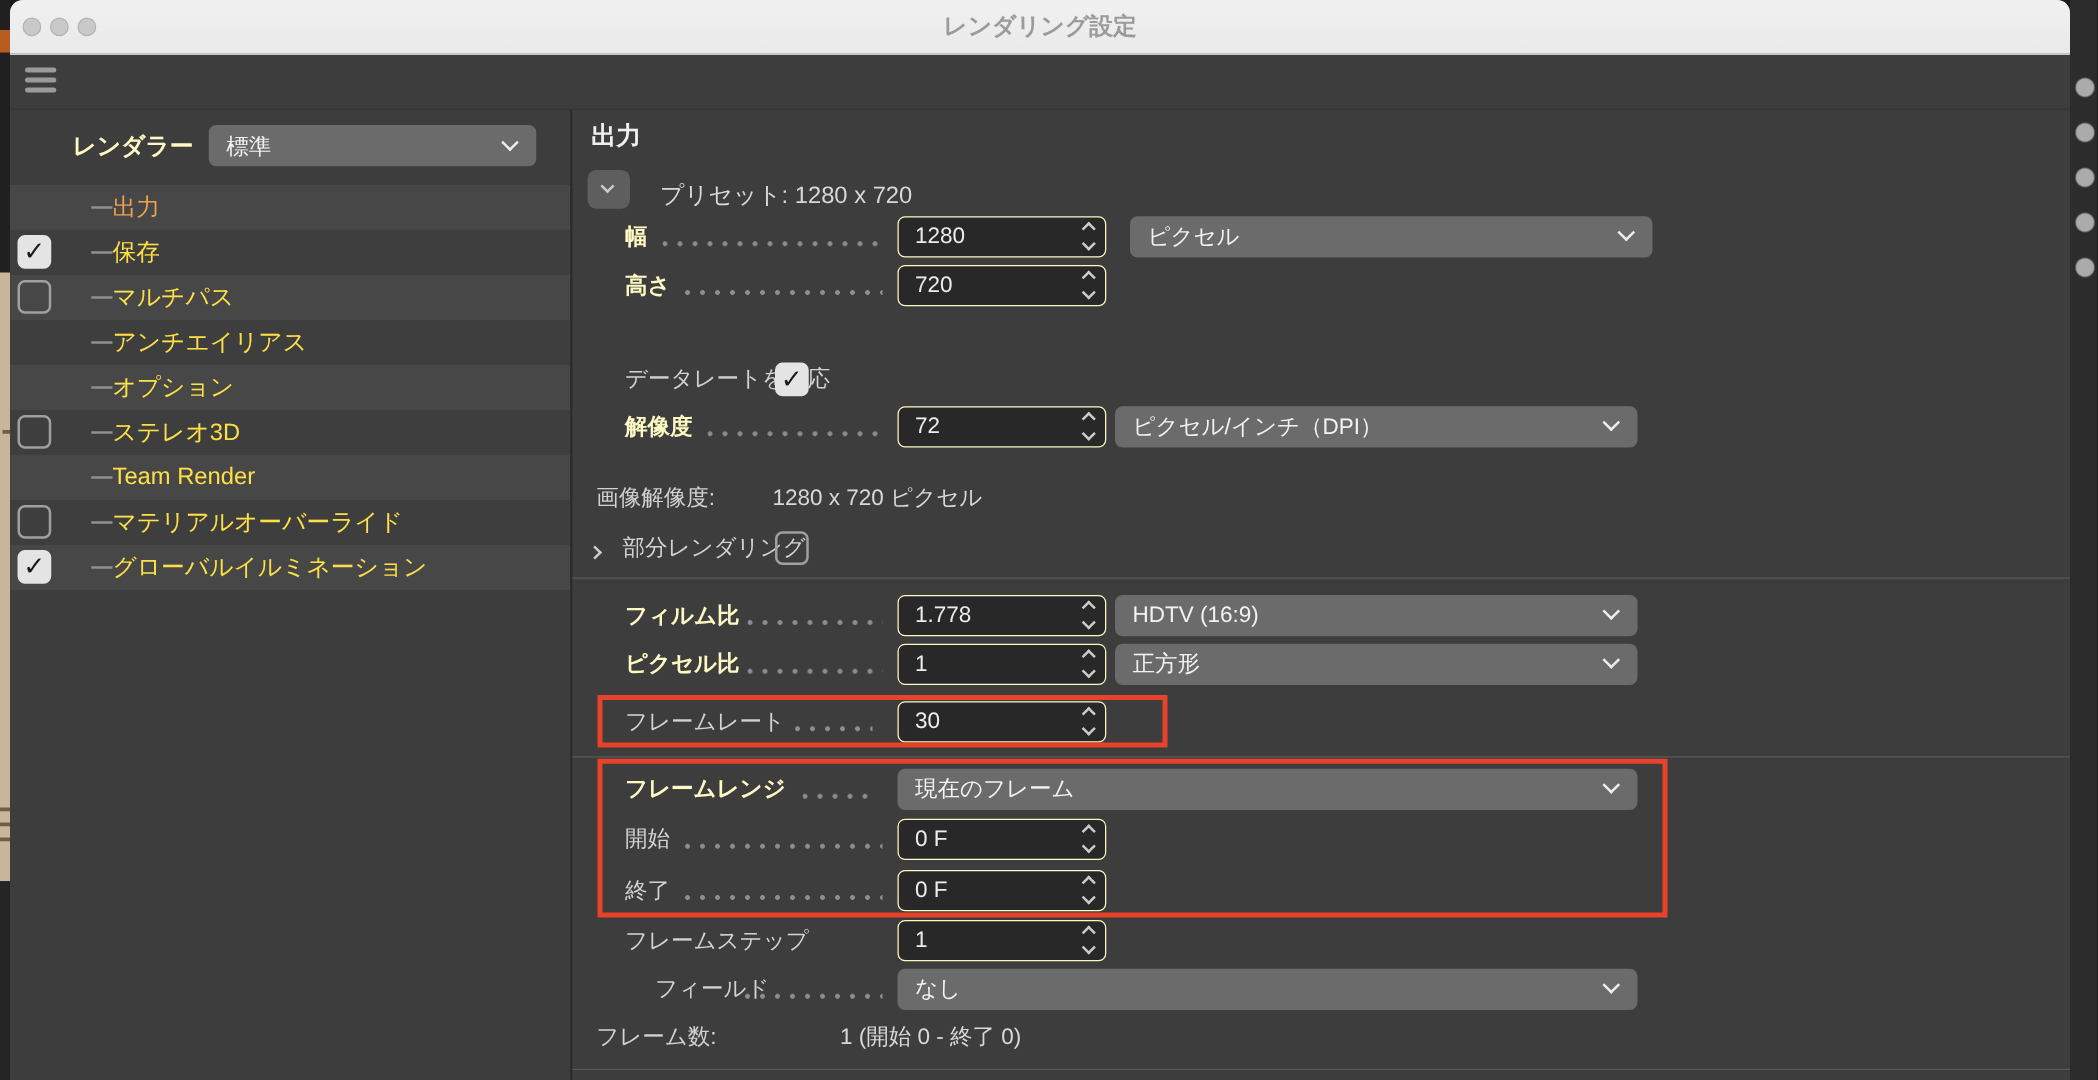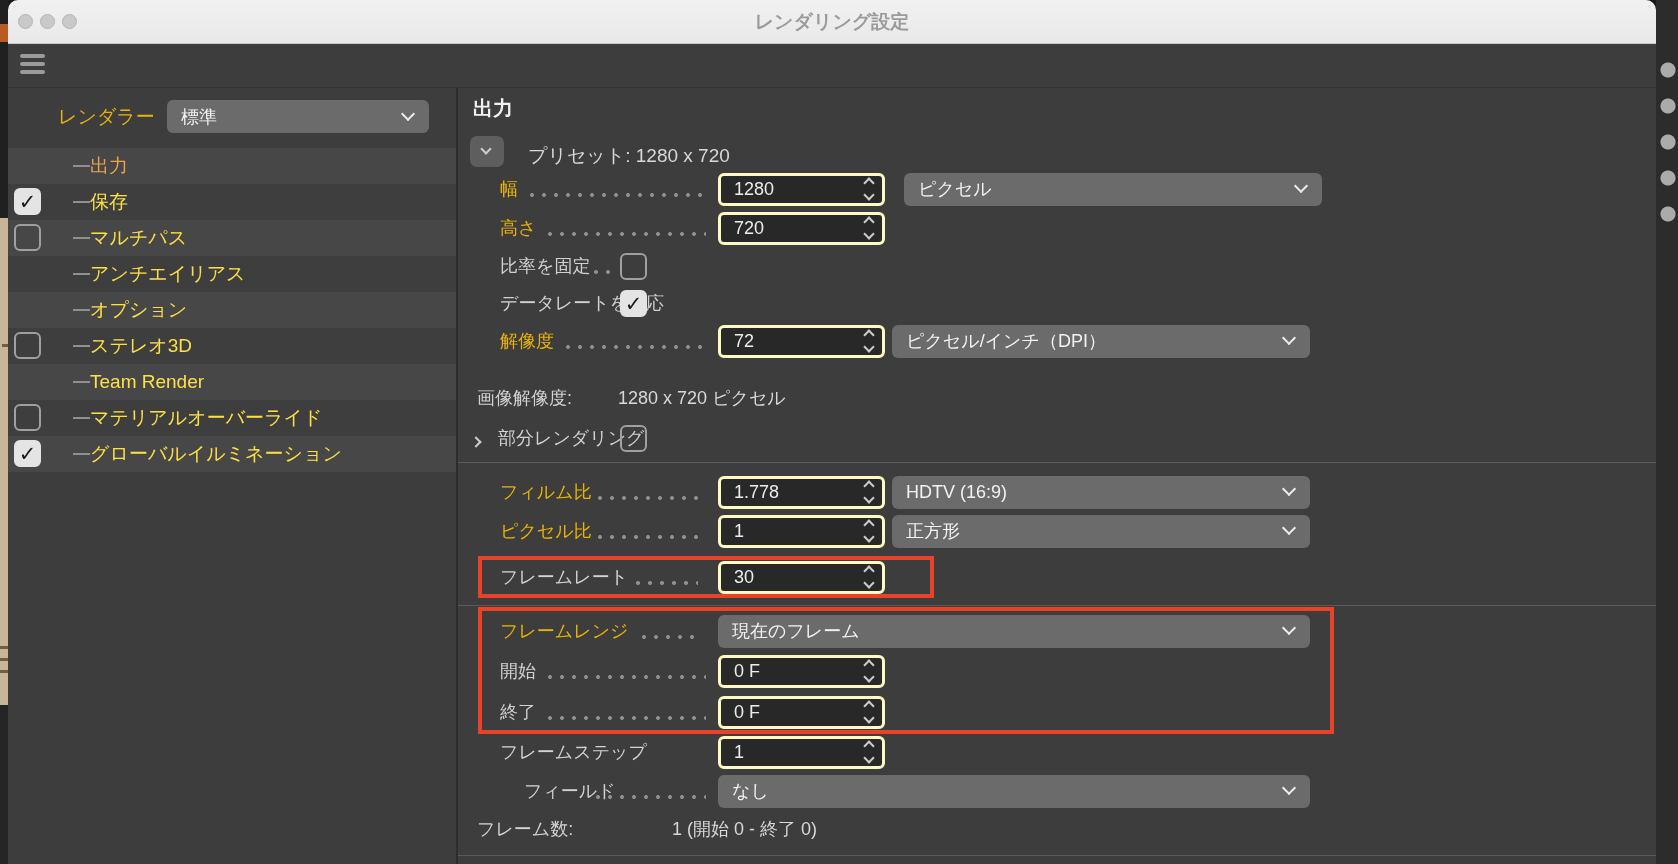--- a/index.html
+++ b/index.html
@@ -29,39 +29,39 @@
   .tick{position:absolute;left:65px;top:17px;width:17px;height:2px;background:#909090;}
   .vline{position:absolute;left:65px;top:148px;width:2px;height:304px;background:#909090;}
 
   
   .cb{position:absolute;width:27px;height:27px;border-radius:6px;border:2px solid #a0a0a0;}
   .cb.checked{background:#e4e4e4;border-color:#e4e4e4;text-align:center;}
   .cb.checked span{font-size:21px;font-weight:bold;color:#1a1a1a;line-height:24px;}
   .dd{position:absolute;height:33px;background:#6b6b6b;border-radius:6px;}
   .dd .dval{position:absolute;left:14px;top:50%;transform:translateY(-50%);
             font-size:18px;color:#f2f2f2;white-space:nowrap;}
-  .spin{position:absolute;height:33px;background:#282828;border:3px solid #fef9c3;border-radius:6px;width:167px;}
+  .spin{position:absolute;height:33px;background:#282828;border:1px solid #fef9c3;border-radius:6px;width:167px;}
   .spin .sval{position:absolute;left:13px;top:50%;transform:translateY(-50%);
               font-size:18px;color:#ececec;white-space:nowrap;}
   .spinbtns{position:absolute;right:9px;top:50%;transform:translateY(-50%);
             display:flex;flex-direction:column;gap:4px;align-items:center;}
   .chv{width:8px;height:8px;border-right:2.5px solid #cccccc;border-bottom:2.5px solid #cccccc;display:block;}
   .chv.up{transform:rotate(-135deg);}
   .chv.dn{transform:rotate(45deg);}
   .chv.rt{transform:rotate(-45deg);}
   .ddchv{position:absolute;right:16px;top:calc(50% - 8px);width:10px;height:10px;
          border-right:2.5px solid #ededed;border-bottom:2.5px solid #ededed;transform:rotate(45deg);}
 
   
   .mrow{position:absolute;left:0;width:1648px;height:34px;}
   .mrow > *{position:absolute;top:50%;transform:translateY(-50%);}
   .mrow .cb{top:calc(50% - 13.5px);transform:none;}
   .mrow .spin,.mrow .dd{top:calc(50% - 16.5px);transform:none;}
   .lbl{font-size:18px;color:#d2d2d2;white-space:nowrap;}
-  .lbl.b{font-weight:normal;color:#eab308;}
+  .lbl.b{font-weight:bold;color:#fef9c3;}
   .ival{font-size:18px;color:#d8d8d8;white-space:nowrap;}
   .leader{position:absolute;top:calc(50% + 4px);height:4px;transform:none;
           background-image:radial-gradient(circle at 2px 2px,#8e8e8e 1.6px,rgba(0,0,0,0) 2.3px);
           background-size:12px 4px;background-repeat:repeat-x;}
   .sep{position:absolute;left:450px;width:1198px;height:1px;background:#5a5a5a;}
   .redbox{position:absolute;border:4px solid #e8432a;background:transparent;}
   .h1{position:absolute;font-size:20px;font-weight:bold;color:#f0f0f0;}
 
   
   .dotcol{background-image:radial-gradient(circle at 10px 12px,#ababab 7px,rgba(0,0,0,0) 8px);
@@ -181,25 +181,20 @@
       <div class="leader" style="left:540px;width:158px;"></div>
       <div class="spin" style="left:710px;">
         <span class="sval">720</span>
         <span class="spinbtns">
             <span class="chv up"></span>
             <span class="chv dn"></span>
           </span>
       </div>
     </div>
 
-    <div class="mrow" style="top:249px;">
-      <span class="lbl" style="left:492px;">比率を固定</span>
-      <div class="leader" style="left:586px;width:20px;"></div>
-      <div class="cb" style="left:612px;"></div>
-    </div>
 
     <div class="mrow" style="top:286px;">
       <span class="lbl" style="left:492px;">データレートを適応</span>
       <div class="cb checked" style="left:612px;"><span>✓</span></div>
     </div>
 
     <div class="mrow" style="top:324px;">
       <span class="lbl b" style="left:492px;">解像度</span>
       <div class="leader" style="left:558px;width:140px;"></div>
       <div class="spin" style="left:710px;">

